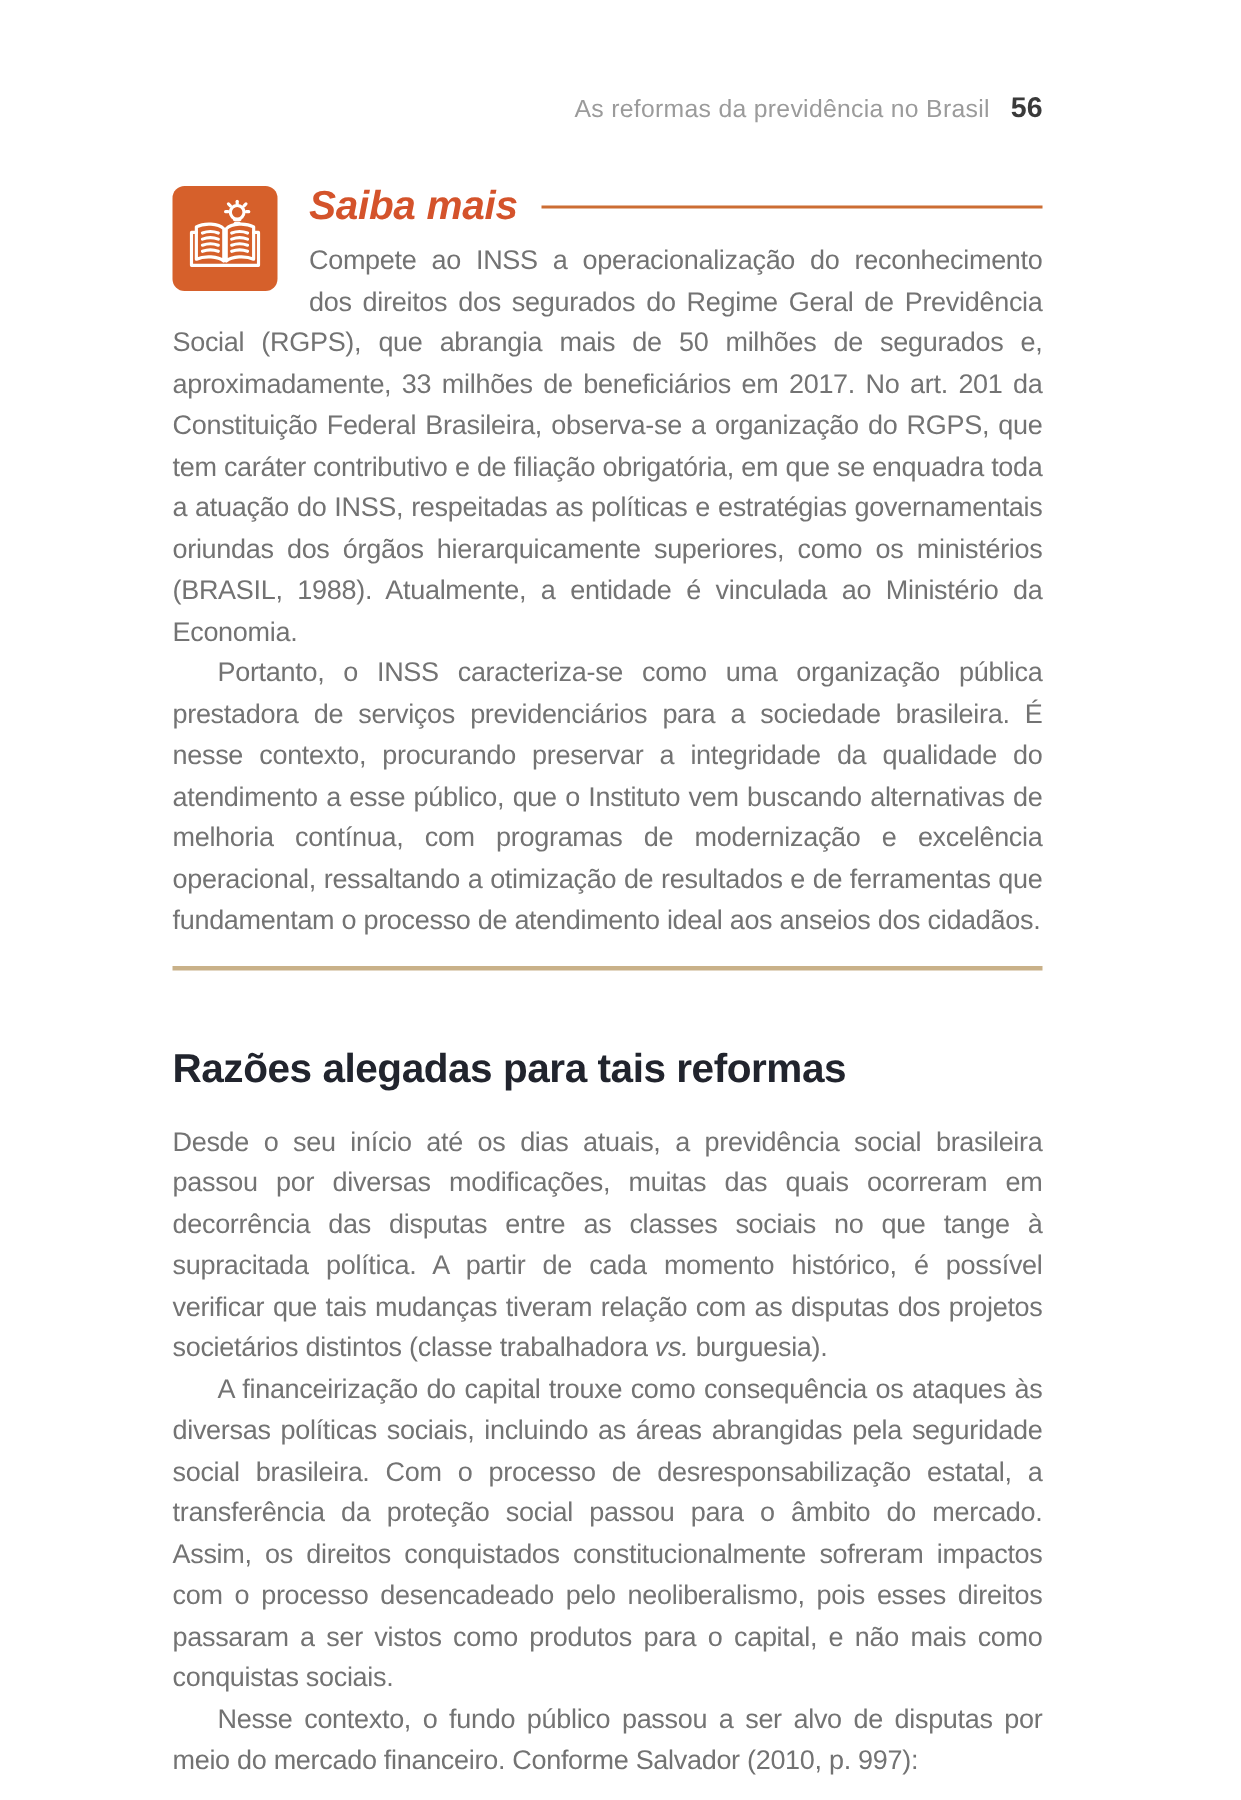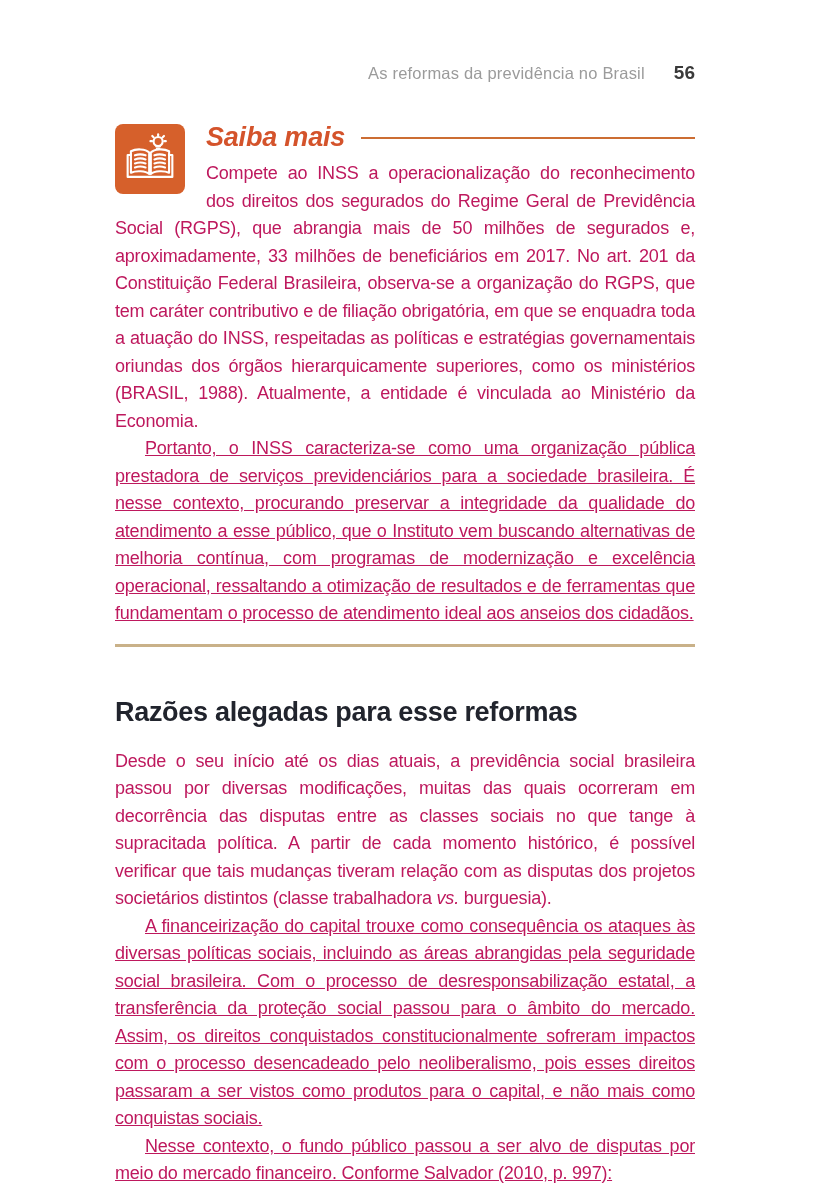--- a/index.html
+++ b/index.html
@@ -9,21 +9,21 @@
     background:#ffffff;
     box-sizing:border-box;
     padding:62px 132px 0 115px;
     font-family:"Liberation Sans", sans-serif;
     color:#3d3d3d;
     overflow:hidden;
   }
   
   .runhead {
     display:flex; justify-content:flex-end; align-items:baseline;
-    gap:29px; margin:0 0 38px 0;
+    gap:14px; margin:0 0 38px 0;
   }
   .runhead .rh-title {
     font-size:16.5px; color:#9b9b9b; letter-spacing:0.2px;
   }
   .runhead .rh-page {
     font-size:19px; font-weight:bold; color:#3a3a3a;
   }
 
   
   .saiba {
@@ -50,23 +50,23 @@
   }
   .saiba-rule {
     flex:1; height:2px; background:#cc6d33; margin-left:16px;
   }
 
   p.body {
     margin:0;
     font-size:18px; line-height:27.5px;
     text-align:justify;
     letter-spacing:-0.2px;
-    color:#be185d;
+    color:#737373;
   }
-  p.indent { text-indent:30px;text-decoration:underline; }
+  p.indent { text-indent:30px; }
 
   h2.section-heading {
     margin:50px 0 20px 0;
     font-size:27px; font-weight:bold;
     color:#21242d; letter-spacing:-0.3px;
   }
   em.vs { font-style:italic; }
 </style>
 </head>
 <body>
@@ -111,21 +111,21 @@
 
     <div class="saiba-titlerow">
       <h3 class="saiba-title">Saiba mais</h3>
       <div class="saiba-rule"></div>
     </div>
 
     <p class="body">Compete ao INSS a operacionalização do reconhecimento dos direitos dos segurados do Regime Geral de Previdência Social (RGPS), que abrangia mais de 50 milhões de segurados e, aproximadamente, 33 milhões de beneficiários em 2017. No art. 201 da Constituição Federal Brasileira, observa-se a organização do RGPS, que tem caráter contributivo e de filiação obrigatória, em que se enquadra toda a atuação do INSS, respeitadas as políticas e estratégias governamentais oriundas dos órgãos hierarquicamente superiores, como os ministérios (BRASIL, 1988). Atualmente, a entidade é vinculada ao Ministério da Economia.</p>
     <p class="body indent">Portanto, o INSS caracteriza-se como uma organização pública prestadora de serviços previdenciários para a sociedade brasileira. É nesse contexto, procurando preservar a integridade da qualidade do atendimento a esse público, que o Instituto vem buscando alternativas de melhoria contínua, com programas de modernização e excelência operacional, ressaltando a otimização de resultados e de ferramentas que fundamentam o processo de atendimento ideal aos anseios dos cidadãos.</p>
   </div>
 
-  <h2 class="section-heading">Razões alegadas para esse reformas</h2>
+  <h2 class="section-heading">Razões alegadas para tais reformas</h2>
 
   <p class="body"><span>Desde o seu início até os dias atuais, a previdência social brasileira passou por diversas modificações, muitas das quais ocorreram em decorrência das disputas entre as classes sociais no que tange à supracitada política. A partir de cada momento histórico, é possível verificar que tais mudanças tiveram relação com as disputas dos projetos societários distintos (classe trabalhadora </span><em class="vs">vs.</em><span> burguesia).</span></p>
 
   <p class="body indent">A financeirização do capital trouxe como consequência os ataques às diversas políticas sociais, incluindo as áreas abrangidas pela seguridade social brasileira. Com o processo de desresponsabilização estatal, a transferência da proteção social passou para o âmbito do mercado. Assim, os direitos conquistados constitucionalmente sofreram impactos com o processo desencadeado pelo neoliberalismo, pois esses direitos passaram a ser vistos como produtos para o capital, e não mais como conquistas sociais.</p>
 
   <p class="body indent">Nesse contexto, o fundo público passou a ser alvo de disputas por meio do mercado financeiro. Conforme Salvador (2010, p. 997):</p>
 
 </div>
 
 </body></html>

